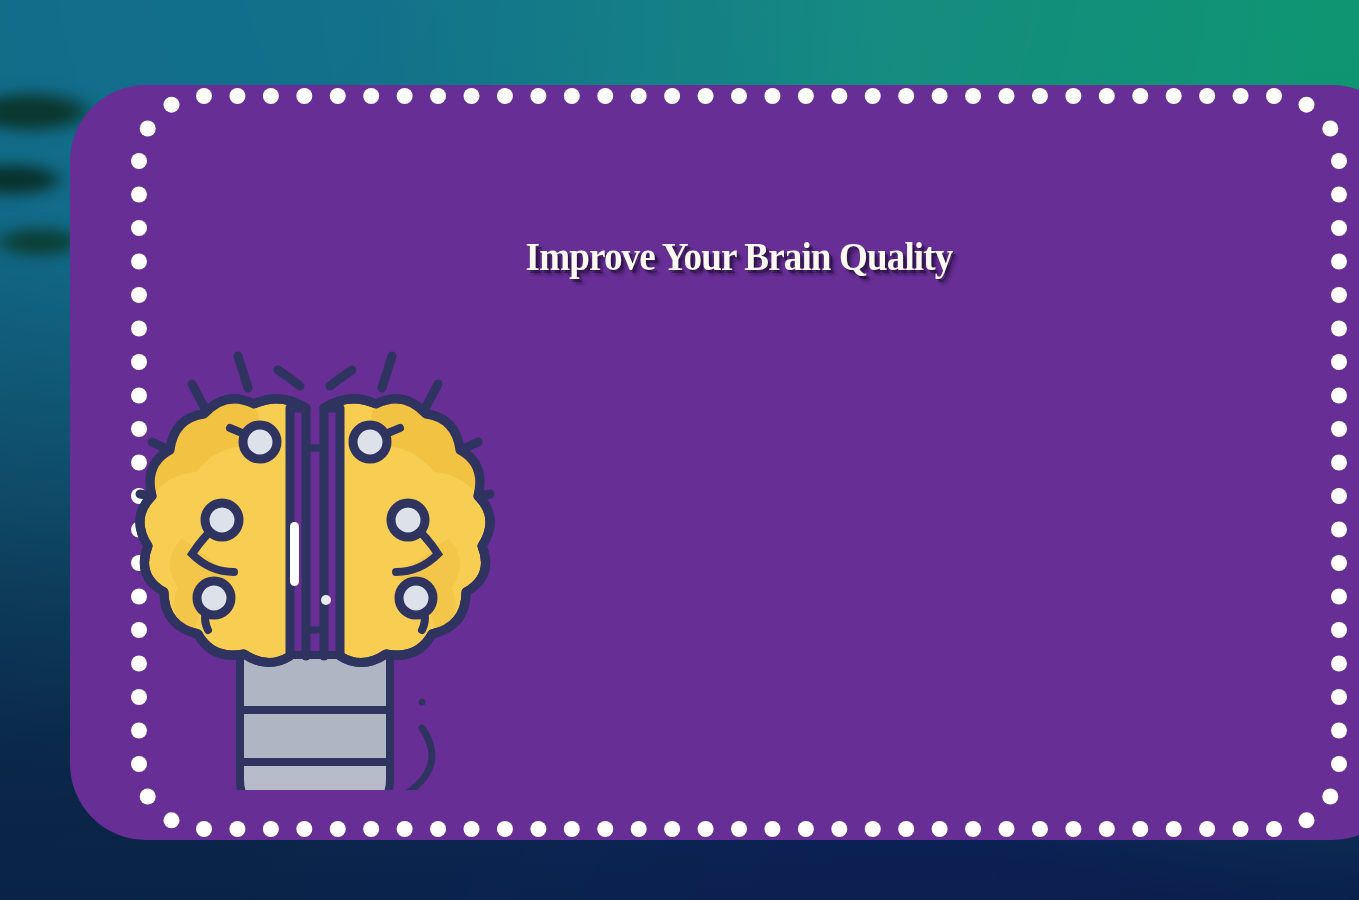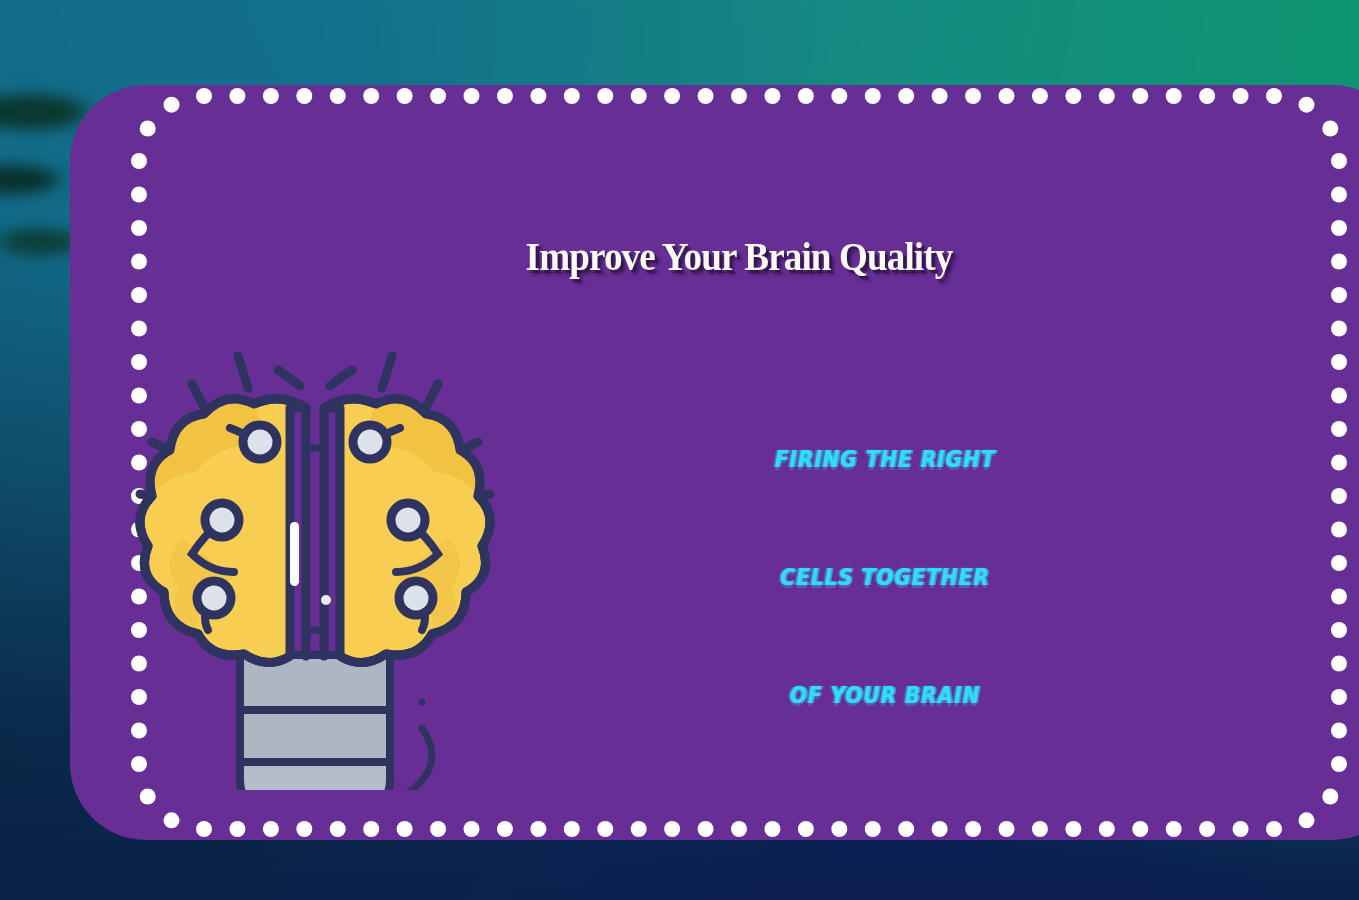--- a/index.html
+++ b/index.html
@@ -355,20 +355,15 @@
         <rect x="160" y="192" width="9" height="64" rx="4.5" fill="#FFFFFF"></rect>
         <circle cx="196" cy="270" r="5" fill="#FFFFFF" opacity=".9"></circle>
 
         <g stroke="#2E3360" stroke-width="7" fill="none" stroke-linecap="round">
           <path d="M292 398 q26 38 -16 66"></path>
           <circle cx="292" cy="372" r="3.5" fill="#2E3360" stroke="none"></circle>
         </g>
       </svg>
     </div>
 
-    <div id="slogan">
-      <div class="slogan-line l1" style="font-size: 20px;">FIRING THE RIGHT</div>
-      <div class="slogan-line l2" style="font-size: 20px;">CELLS TOGETHER</div>
-      <div class="slogan-line l3" style="font-size: 20px;">OF YOUR BRAIN</div>
-    </div>
 
   </div>
 </div>
 
 </body></html>

